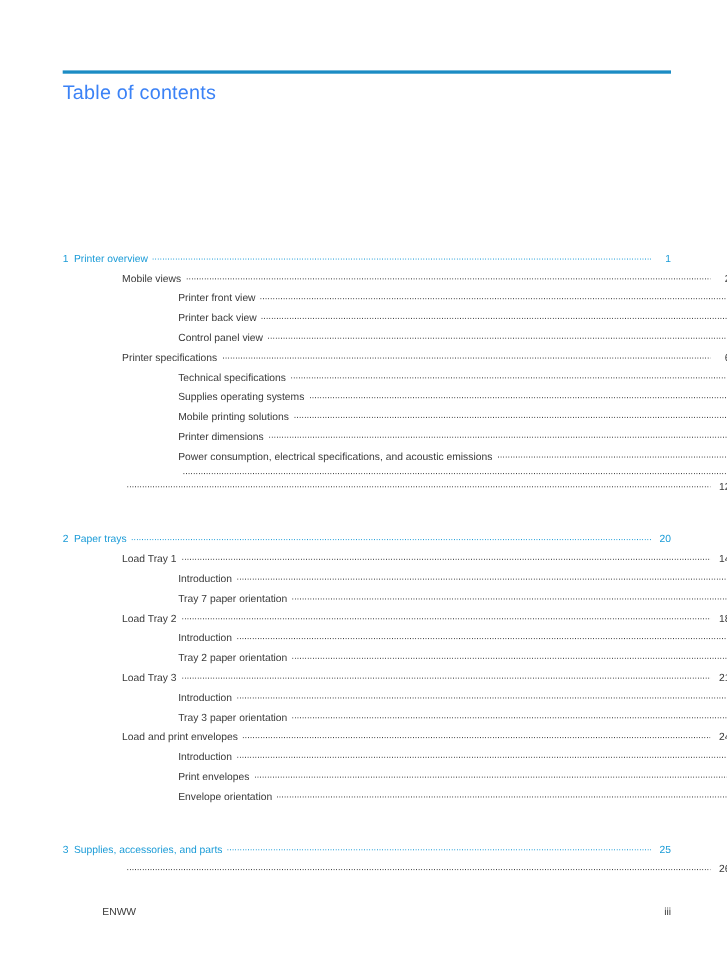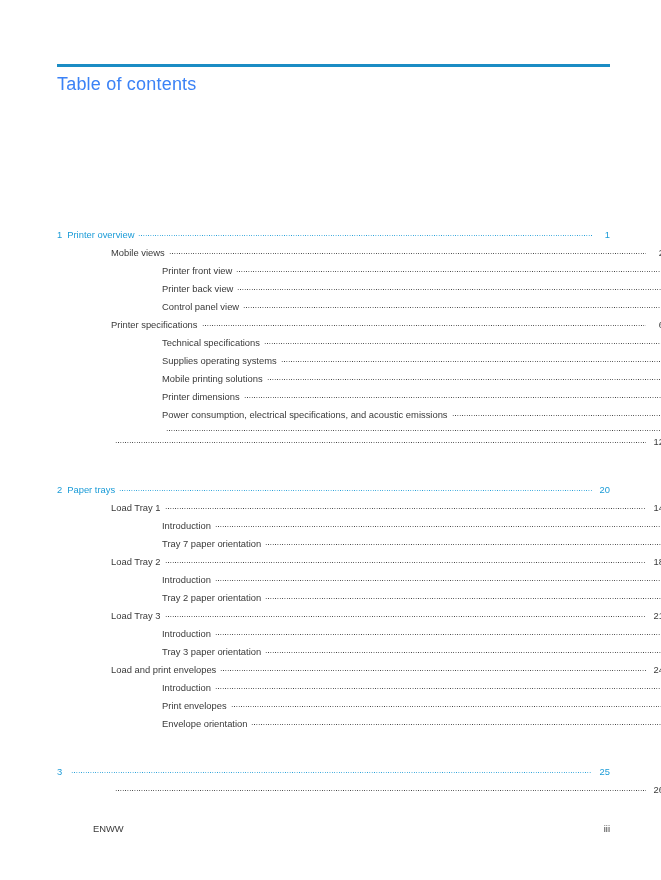--- a/index.html
+++ b/index.html
@@ -231,20 +231,21 @@
       <div class="toc-row level-3">
         <span class="toc-label">Print envelopes</span>
         <span class="toc-leader"></span>
       </div>
       <div class="toc-row level-3">
         <span class="toc-label">Envelope orientation</span>
         <span class="toc-leader"></span>
       </div>
       <div class="toc-row level-1">
         <span class="toc-num">3</span>
+        <span class="toc-label">Supplies, accessories, and parts</span>
         <span class="toc-leader"></span>
         <span class="toc-page">25</span>
       </div>
       <div class="toc-row level-2">
         <span class="toc-leader"></span>
         <span class="toc-page">26</span>
       </div>
     </div>
 
   <div class="footer">

